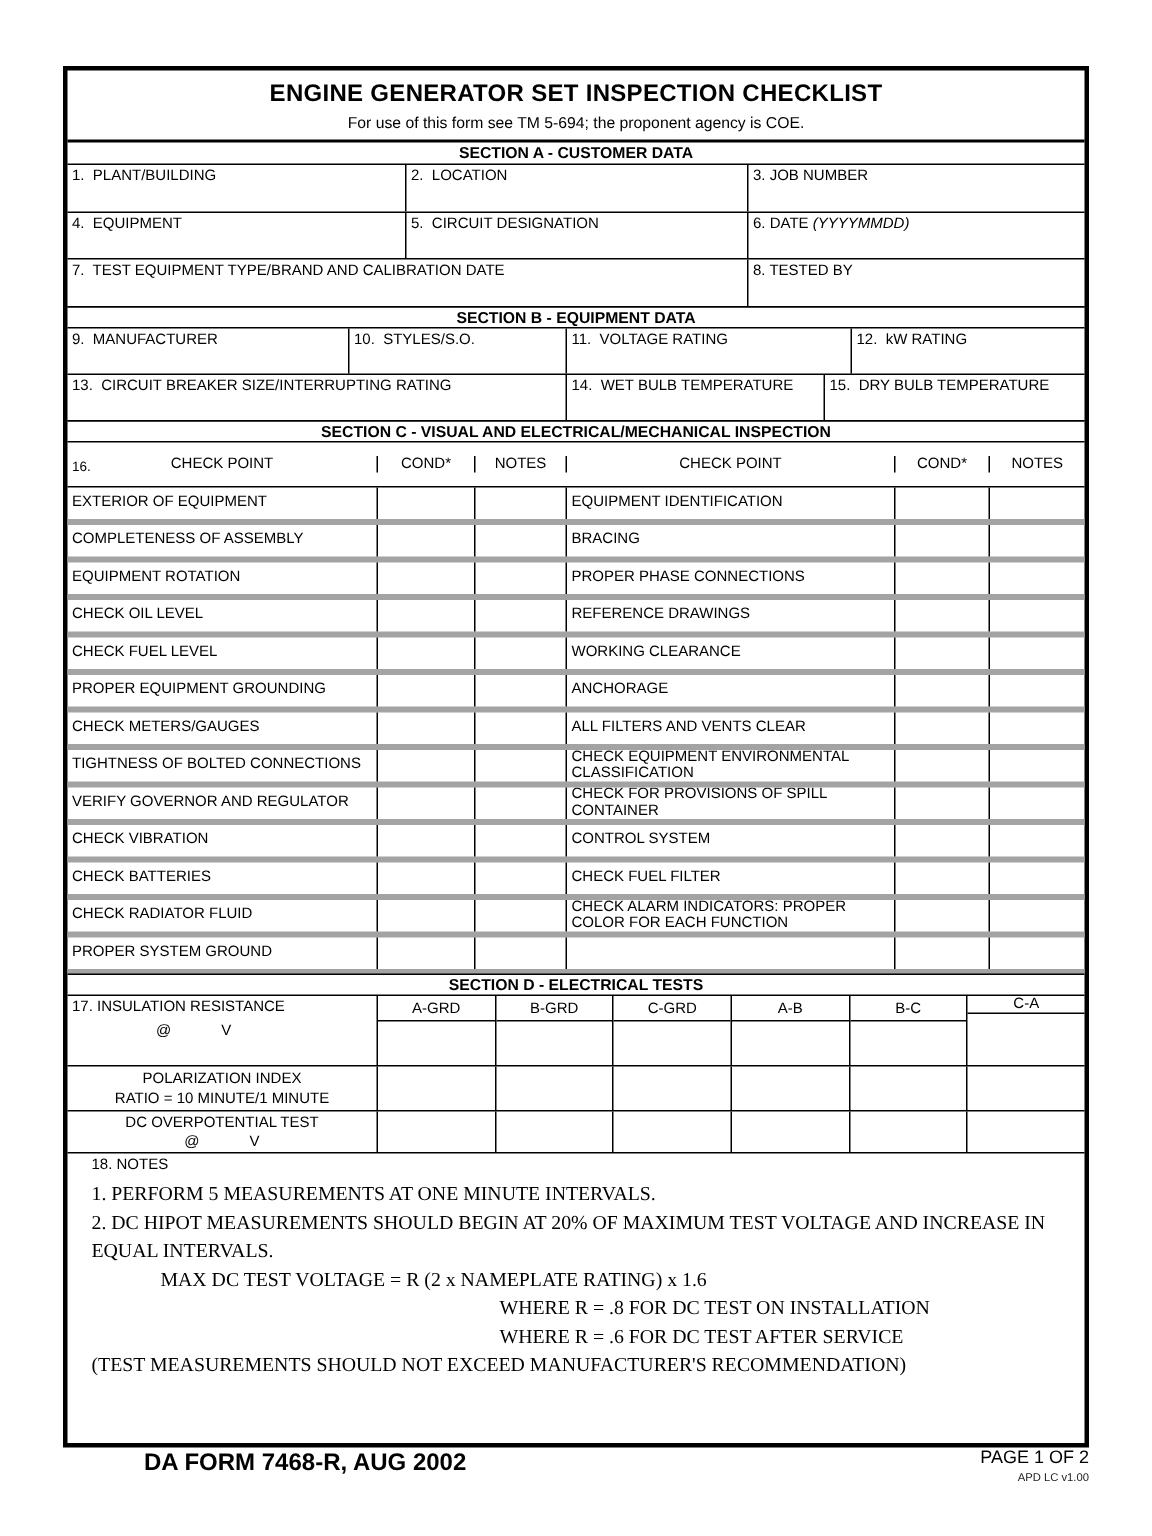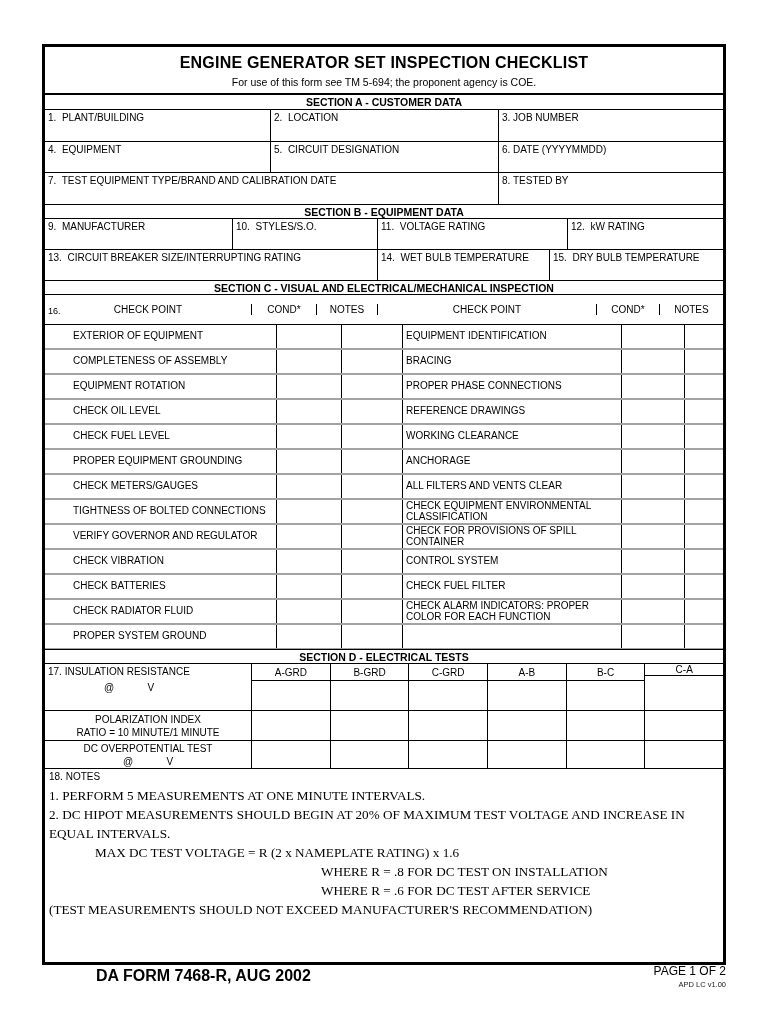--- a/index.html
+++ b/index.html
@@ -22,56 +22,56 @@
   
   .secbar { height: 15px; border-bottom: 1px solid #000; border-top: 1px solid #000; margin-top: -1px;
             text-align: center; font-size: 10.5px; font-weight: bold; line-height: 15px; }
   .secbar.first { border-top: none; margin-top: 0; }
   
   .row { display: flex; border-bottom: 1px solid #000; }
   .cell { border-right: 1px solid #000; padding: 2px 3px; font-size: 10px; line-height: 11px; overflow: hidden; }
   .cell.last { border-right: none; flex: 1; }
   .h32 { height: 32px; } .h31 { height: 31px; }
   .lbl { white-space: pre-wrap; }
-  .hint { }
+  .hint { font-style: italic; }
   
   .wa1 { width: 226px; } .wa2 { width: 228px; } .wa3 { width: 454px; }
   
   .wb1 { width: 188px; } .wb2 { width: 145px; } .wb3 { width: 190px; }
   .wb4 { width: 333px; } .wb5 { width: 172px; }
   
   .chead { display: flex; border-bottom: 1px solid #000; height: 30px; align-items: center; }
   .chead .cell { padding: 0; }
   .cp1 { width: 207px; } .cond1 { width: 65px; } .note1 { width: 61px; }
   .cp2 { width: 219px; } .cond2 { width: 63px; }
   .chead-cp { position: relative; display: flex; align-items: center; justify-content: center; font-size: 10px; }
   .chead-num { position: absolute; top: 2px; left: 3px; font-size: 9px; }
   .chead-c { display: flex; align-items: center; justify-content: center; font-size: 10px; }
-  .crow { display: flex; border-bottom: 2px solid #a3a3a3; height: 25px; padding-left: 25px; }
+  .crow { display: flex; border-bottom: 4px solid #a3a3a3; height: 25px; }
   .crow .cell { display: flex; align-items: center; padding: 1px 3px; }
   .crow .cell.cpl { line-height: 10.5px; }
   
   .drow17 { display: flex; border-bottom: 1px solid #000; height: 47px; }
   .d-left { width: 207px; border-right: 1px solid #000; padding: 2px 3px; font-size: 10px; }
   .d-left .sub { margin-top: 5px; margin-left: 56px; white-space: pre; }
   .d-cols { flex: 1; display: flex; }
   .d-col { flex: 1; border-right: 1px solid #000; display: flex; flex-direction: column; }
   .d-col:last-child { border-right: none; gap: 48px; }
   .d-col .dhead { height: 17px; border-bottom: 1px solid #000; display: flex; align-items: center; justify-content: center; font-size: 10px; }
   .d-col .dcell { flex: 1; }
   .drow { display: flex; border-bottom: 1px solid #000; }
   .drow .d-leftc { width: 207px; border-right: 1px solid #000; padding: 2px 3px; font-size: 10px; line-height: 13px;
                    display: flex; flex-direction: column; align-items: center; justify-content: center; text-align: center; }
   .drow .d-leftc .pre { white-space: pre; }
   .h30 { height: 30px; } .h28 { height: 28px; }
   .dcells { flex: 1; display: flex; }
   .dcells .dc { flex: 1; border-right: 1px solid #000; }
   .dcells .dc:last-child { border-right: none; }
   
-  .notes { flex: 1; padding: 2px 4px; overflow: hidden; }
+  .notes { flex: 1; padding: 2px 16px; overflow: hidden; }
   .notes-label { font-size: 10px; margin-bottom: 4px; }
   .notes-body { font-family: "Liberation Serif", serif; font-size: 13.2px; line-height: 19px; }
   .nl-indent1 { margin-left: 46px; }
   .nl-indent2 { margin-left: 272px; }
   
   .footer-left { position: absolute; left: 60px; top: 967px; font-size: 16px; font-weight: bold; margin-left: 36px; }
   .footer-right { position: absolute; right: 42px; top: 964px; text-align: right; }
   .footer-page { font-size: 12px; }
   .footer-ver { font-size: 7.5px; margin-top: 2px; color: #222; }
 </style>

